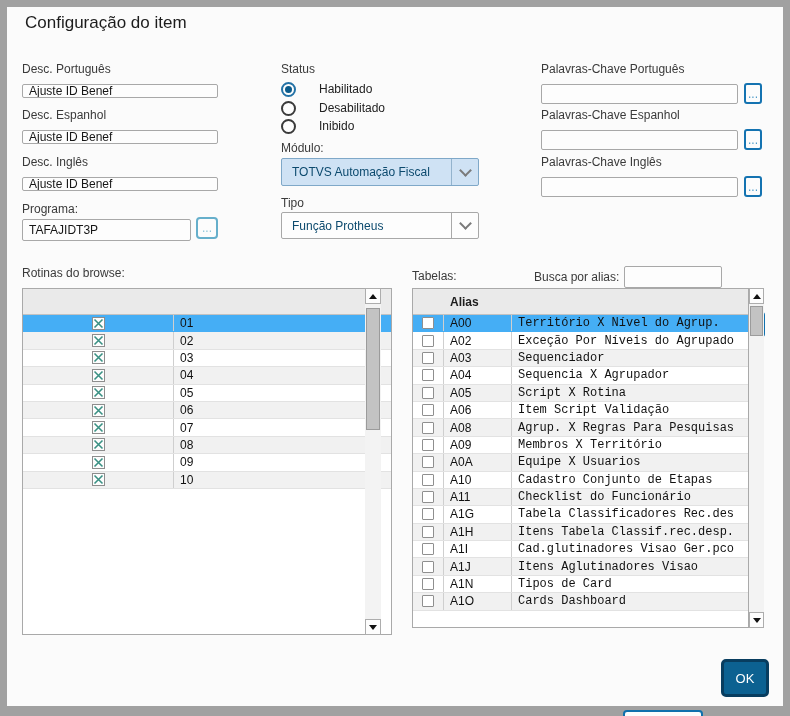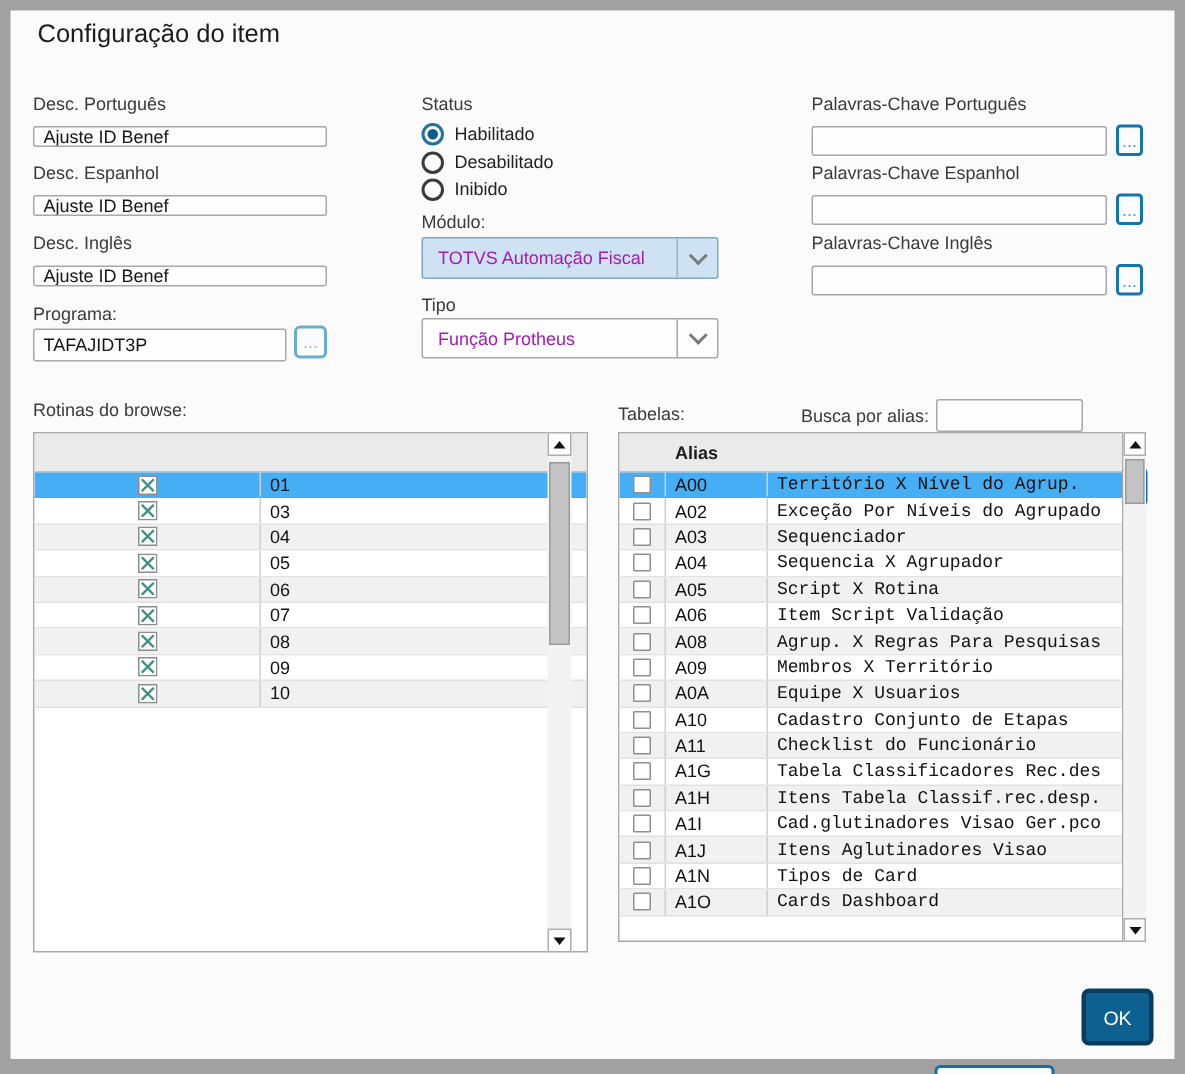--- a/index.html
+++ b/index.html
@@ -8,29 +8,29 @@
   .sheet{position:absolute;left:7px;top:7px;width:776px;height:699px;background:#fbfbfb;}
   .abs{position:absolute;}
   .title{left:25px;top:13px;font-size:17px;color:#1c1c1c;}
   .lbl{font-size:12px;color:#3a3a3a;white-space:nowrap;}
   .inp{position:absolute;box-sizing:border-box;height:14px;border:1px solid #a8a8a8;border-radius:2px;background:#fdfdfd;font-family:"Liberation Sans",sans-serif;font-size:12px;color:#161616;padding:0 6px;outline:none;}
   
   .dots-btn{position:absolute;box-sizing:border-box;border-radius:4px;background:#fcfcfc;display:flex;align-items:center;justify-content:center;font-size:12px;line-height:6px;cursor:pointer;}
   .dots-teal{border:2px solid #66afcb;color:#8ec4d8;}
   .dots-blue{border:2px solid #1473b1;color:#4d9bc9;border-radius:3px;}
   
-  .radio-row{position:absolute;display:flex;align-items:center;gap:7px;height:16px;cursor:pointer;}
+  .radio-row{position:absolute;display:flex;align-items:center;gap:23px;height:16px;cursor:pointer;}
   .radio{box-sizing:border-box;width:15px;height:15px;border-radius:50%;border:2px solid #3a3a3a;background:#fdfdfd;display:flex;align-items:center;justify-content:center;}
   .radio.checked{border-color:#2372a6;}
   .radio.checked::after{content:"";width:7px;height:7px;border-radius:50%;background:#0b5b8b;}
   .radio-lbl{font-size:12px;color:#222;}
   
   .select{position:absolute;box-sizing:border-box;display:flex;align-items:stretch;border:1px solid #a8a8a8;border-radius:2px;background:#fdfdfd;cursor:pointer;}
   .select.hl{background:#cfe2f4;border-color:#7fa8c8;}
-  .sel-text{flex:1;display:flex;align-items:center;padding-left:10px;font-size:12px;color:#a21caf;white-space:nowrap;overflow:hidden;}
+  .sel-text{flex:1;display:flex;align-items:center;padding-left:10px;font-size:12px;color:#0c4a6e;white-space:nowrap;overflow:hidden;}
   .sel-arrow{width:26px;display:flex;align-items:center;justify-content:center;border-left:1px solid #a9a9a9;}
   .select.hl .sel-arrow{border-left-color:#93b3cd;}
   .chev{width:7px;height:7px;border-right:2px solid #7a7a7a;border-bottom:2px solid #7a7a7a;transform:rotate(45deg);margin-top:-4px;}
   
   .tbl{position:absolute;box-sizing:border-box;border:1px solid #a9a9a9;background:#fff;overflow:hidden;}
   .thead{box-sizing:border-box;height:26px;background:#eaeaea;border-bottom:1px solid #c2c2c2;display:flex;align-items:center;font-size:12px;font-weight:bold;color:#1d1d1d;}
   .lrow,.rrow{display:flex;align-items:center;height:16.4px;border-bottom:1px solid #e2e2e2;font-size:12px;color:#111;background:#fff;cursor:pointer;}
   .zebra{background:#f1f1f1;}
   .selected{background:#45aef5;border-bottom-color:#45aef5;}
   .c1{width:150px;align-self:stretch;display:flex;align-items:center;justify-content:center;border-right:1px solid #cfcfcf;}
@@ -116,20 +116,29 @@
     <div id="rotinas-body">
         <div class="lrow selected">
           <span class="c1">
             <svg width="13" height="13" viewBox="0 0 13 13">
               <rect x="0.5" y="0.5" width="12" height="12" fill="#fdfdfd" stroke="#8d8d8d"></rect>
               <path d="M2.5 2.5L10.5 10.5M10.5 2.5L2.5 10.5" stroke="#3a9184" stroke-width="1.6" fill="none"></path>
             </svg>
           </span>
           <span class="c2">01</span>
         </div>
+        <div class="lrow zebra">
+          <span class="c1">
+            <svg width="13" height="13" viewBox="0 0 13 13">
+              <rect x="0.5" y="0.5" width="12" height="12" fill="#fdfdfd" stroke="#8d8d8d"></rect>
+              <path d="M2.5 2.5L10.5 10.5M10.5 2.5L2.5 10.5" stroke="#3a9184" stroke-width="1.6" fill="none"></path>
+            </svg>
+          </span>
+          <span class="c2">02</span>
+        </div>
         <div class="lrow">
           <span class="c1">
             <svg width="13" height="13" viewBox="0 0 13 13">
               <rect x="0.5" y="0.5" width="12" height="12" fill="#fdfdfd" stroke="#8d8d8d"></rect>
               <path d="M2.5 2.5L10.5 10.5M10.5 2.5L2.5 10.5" stroke="#3a9184" stroke-width="1.6" fill="none"></path>
             </svg>
           </span>
           <span class="c2">03</span>
         </div>
         <div class="lrow zebra">

